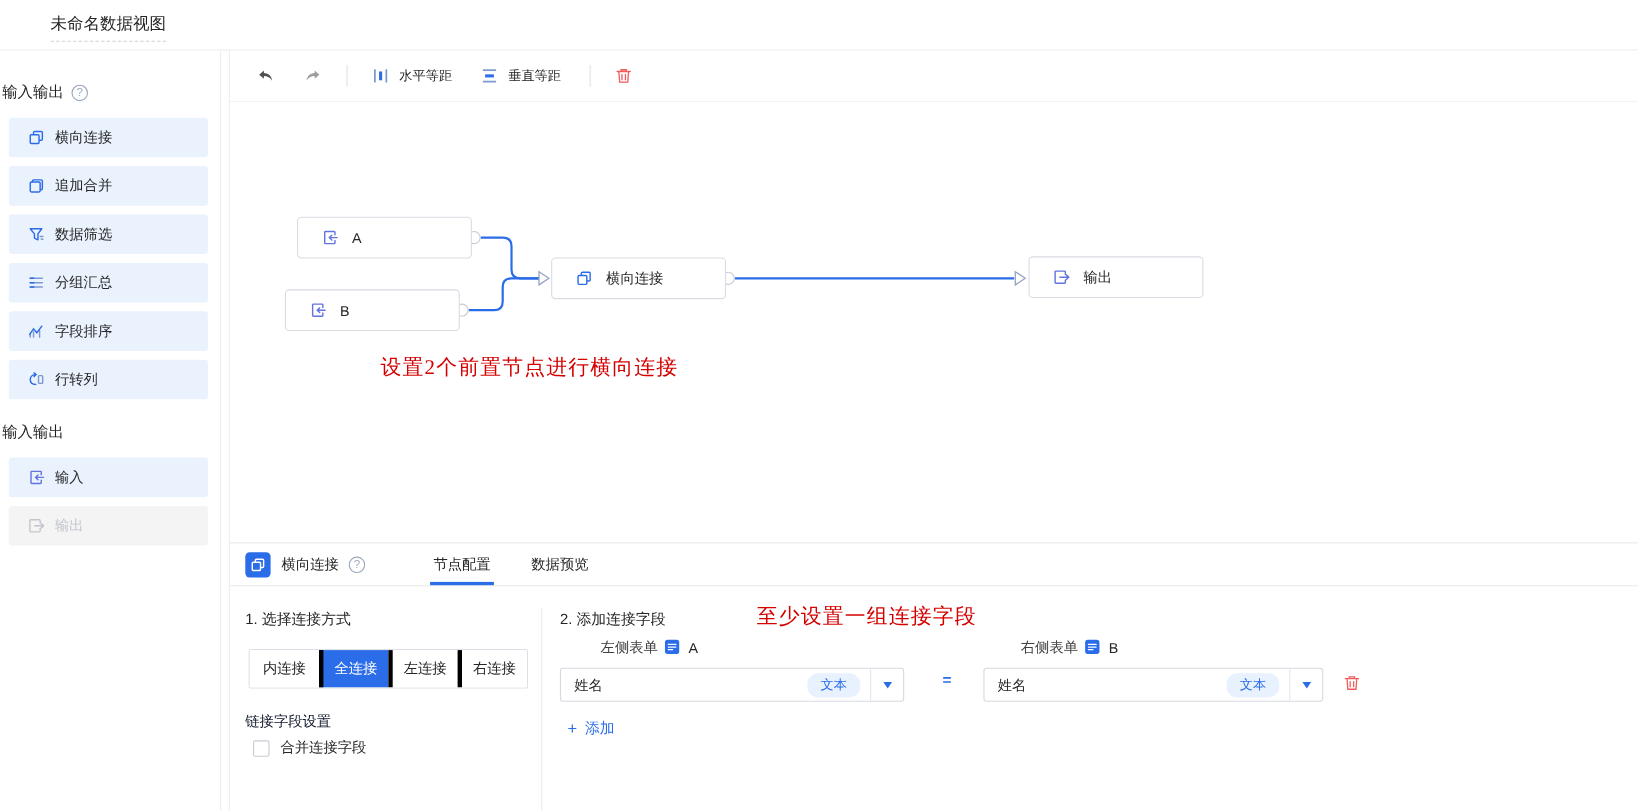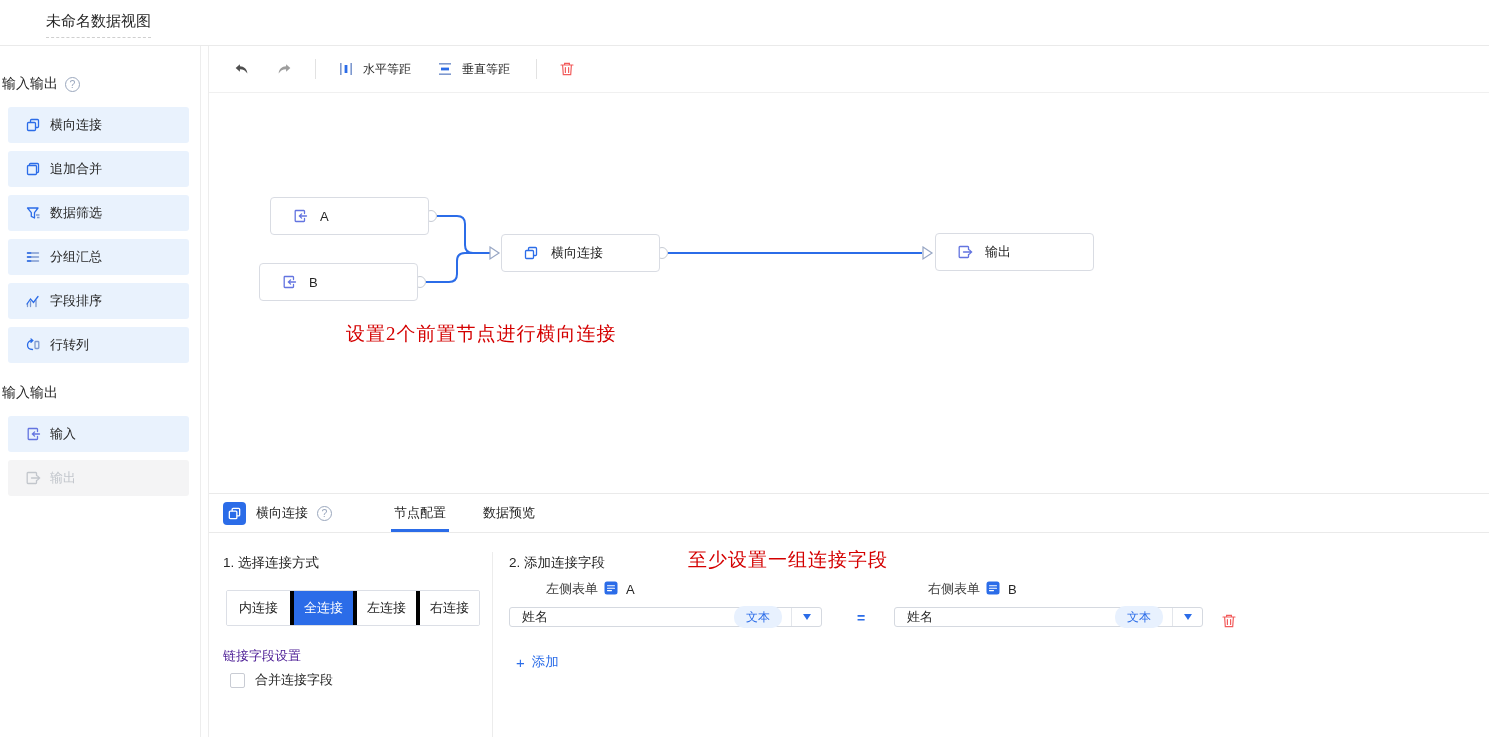--- a/index.html
+++ b/index.html
@@ -74,35 +74,35 @@
   .panel-left::after { content:""; position:absolute; right:0; top:18px; bottom:0;
     width:1px; background:#ececec; }
   .sec-heading { font-size:13.5px; color:#262626; }
   .pl-heading { position:absolute; left:14px; top:20px; }
   .seg { position:absolute; left:17px; top:56px; display:flex;
     border:1px solid #dcdfe6; border-radius:2px; overflow:hidden; }
   .seg-btn { width:63px; height:34px; line-height:34px; text-align:center; font-size:13px;
     color:#262626; background:#fff; border-left:4px solid #000000; cursor:pointer; }
   .seg-btn:first-child { border-left:none; }
   .seg-btn.active { background:#2b6ce8; color:#fff; }
-  .link-label { position:absolute; left:14px; top:113px; font-size:13px; color:#4c1d95; }
+  .link-label { position:absolute; left:14px; top:113px; font-size:13px; color:#0f172a; }
   .chk-row { position:absolute; left:21px; top:137px; display:flex; align-items:center; gap:10px; }
   .checkbox { width:15px; height:15px; border:1px solid #c9ccd4; border-radius:2px;
     background:#fff; cursor:pointer; }
   .chk-label { font-size:13px; color:#262626; }
 
   .panel-right { position:absolute; left:285px; top:0; right:0; bottom:0; }
   .pr-heading { position:absolute; left:15px; top:20px; }
   .pr-note { position:absolute; left:194px; top:13px; font-size:19px; color:#d40000;
     font-family:"Liberation Serif","DejaVu Serif",serif; letter-spacing:1px; }
   .form-label { position:absolute; top:46px; display:flex; align-items:center; gap:6px;
     font-size:13px; color:#404040;margin-left:37px; }
   .form-label .nm { color:#262626; margin-left:2px; }
   .fl-left { left:15px; } .fl-right { left:397px; }
-  .fld { position:absolute; top:73px; height:20px; background:#fff;
+  .fld { position:absolute; top:73px; height:31px; background:#fff;
     border:1px solid #d5d9e0; border-radius:3px; display:flex; align-items:center; cursor:pointer; }
   .fld-left { left:15px; width:313px; } .fld-right { left:400px; width:309px; }
   .fld-val { flex:1; font-size:13px; color:#262626; padding-left:12px; }
   .type-badge { background:#e8f1fe; color:#2b6ce8; font-size:12px; border-radius:10px;
     padding:2.5px 12px; margin-right:9px; }
   .fld-arrow { width:30px; height:100%; border-left:1px solid #e3e6eb;
     display:flex; align-items:center; justify-content:center; cursor:pointer; }
   .caret-down { width:0; height:0; border-left:4.5px solid transparent;
     border-right:4.5px solid transparent; border-top:6px solid #2b6ce8; }
   .equals { position:absolute; left:357px; top:76px; width:20px; text-align:center;

